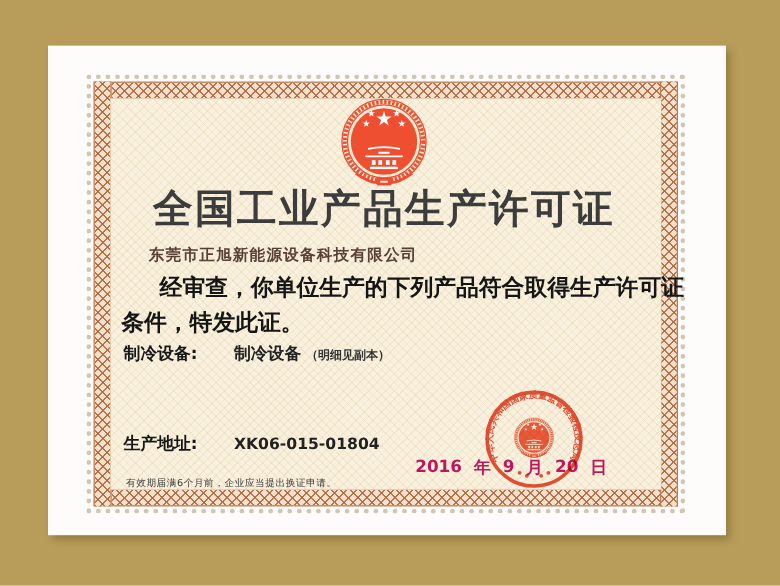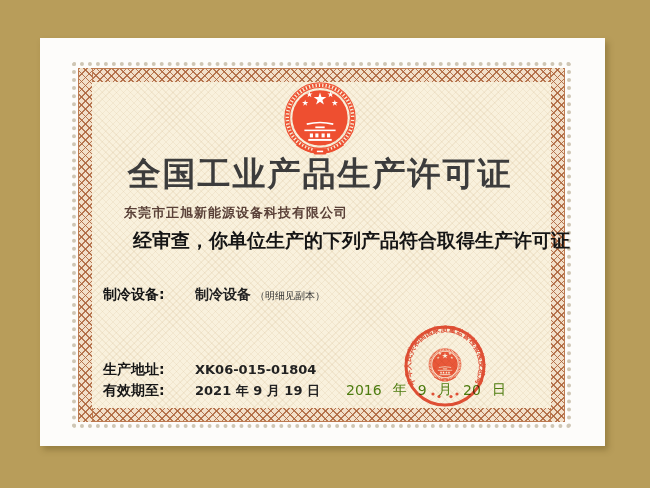--- a/index.html
+++ b/index.html
@@ -50,29 +50,29 @@
   }
   .statement{
     position:absolute;left:61px;top:188px;width:482px;
     font-size:19px;font-weight:bold;color:#151515;line-height:29px;
   }
   .statement .l1{text-indent:32px;}
   .frow{position:absolute;left:63px;white-space:nowrap;}
   .flabel{display:inline-block;width:82px;font-size:14px;font-weight:bold;color:#161616;}
   .fvalue{font-size:13px;font-weight:600;color:#222;margin-left:10px;}
   .fvalue.big{font-size:14px;font-weight:bold;}
-  .fnote{font-size:10px;font-weight:400;color:#333;margin-left:4px;}
+  .fnote{font-size:10px;font-weight:700;color:#333;margin-left:4px;}
   .r0{top:246px}.r1{top:276px}.r2{top:299px}.r3{top:321px}.r4{top:342px}
   .renew{
     position:absolute;left:65px;top:359px;font-size:8px;color:#3a3a3a;letter-spacing:.5px;
   }
   .issue{
     position:absolute;left:306px;top:343px;width:160px;
     display:flex;justify-content:space-between;
-    font-size:14px;font-weight:400;color:#4d7c0f;align-items:center;
+    font-size:14px;font-weight:700;color:#be185d;
   }
   .seal{
     position:absolute;left:363px;top:286px;width:84px;height:84px;
     mix-blend-mode:multiply;opacity:.92;z-index:5;
   }
 </style>
 </head>
 <body>
 
 <svg width="0" height="0" style="position:absolute">
@@ -117,32 +117,31 @@
   <svg class="emblem" viewBox="0 0 100 100">
     <use href="#emblem"></use>
   </svg>
 
   <div class="title">全国工业产品生产许可证</div>
 
   <div class="company">东莞市正旭新能源设备科技有限公司</div>
 
   <div class="statement">
     <div class="l1">经审查，你单位生产的下列产品符合取得生产许可证</div>
+    <div class="l2">条件，特发此证。</div>
   </div>
 
   <div class="frow r0">
     <span class="flabel">制冷设备:</span><span class="fvalue big">制冷设备</span><span class="fnote">（明细见副本）</span>
   </div>
   <div class="frow r3">
     <span class="flabel">生产地址:</span><span class="fvalue">XK06-015-01804</span>
   </div>
-  <div class="frow r4">
-    <span class="flabel">有效期至:</span><span class="fvalue">2021 年 9 月 19 日</span>
-  </div>
 
+  <div class="renew">有效期届满6个月前，企业应当提出换证申请。</div>
 
   <div class="issue">
     <span>2016</span>
     <span>年</span>
     <span>9</span>
     <span>月</span>
     <span>20</span>
     <span>日</span>
   </div>
 

